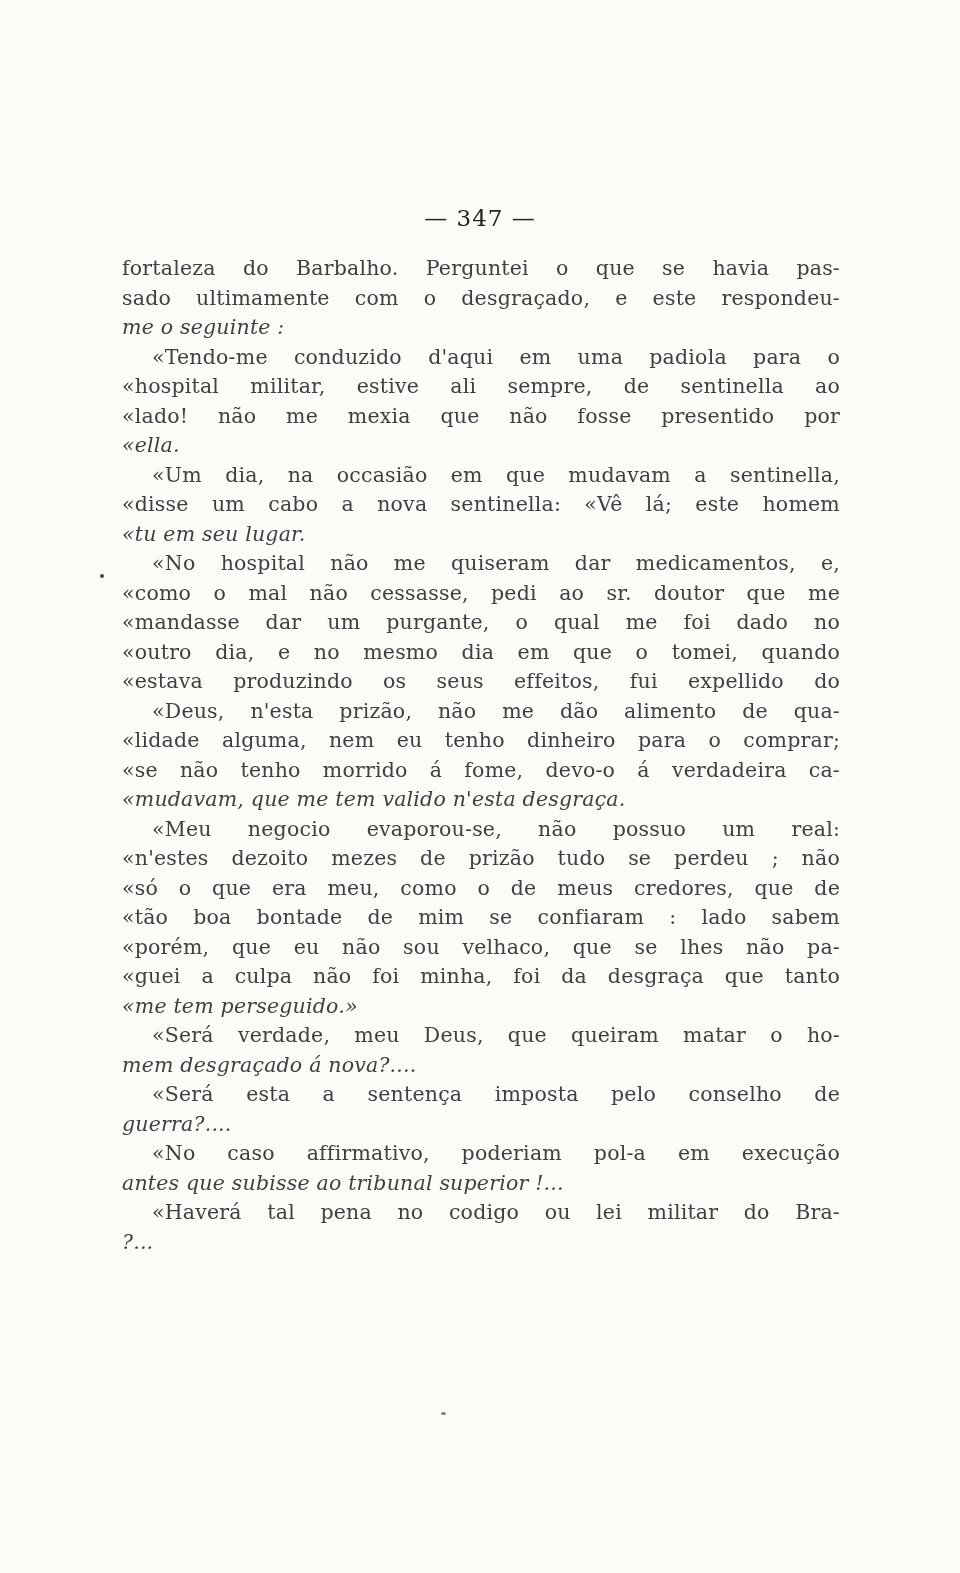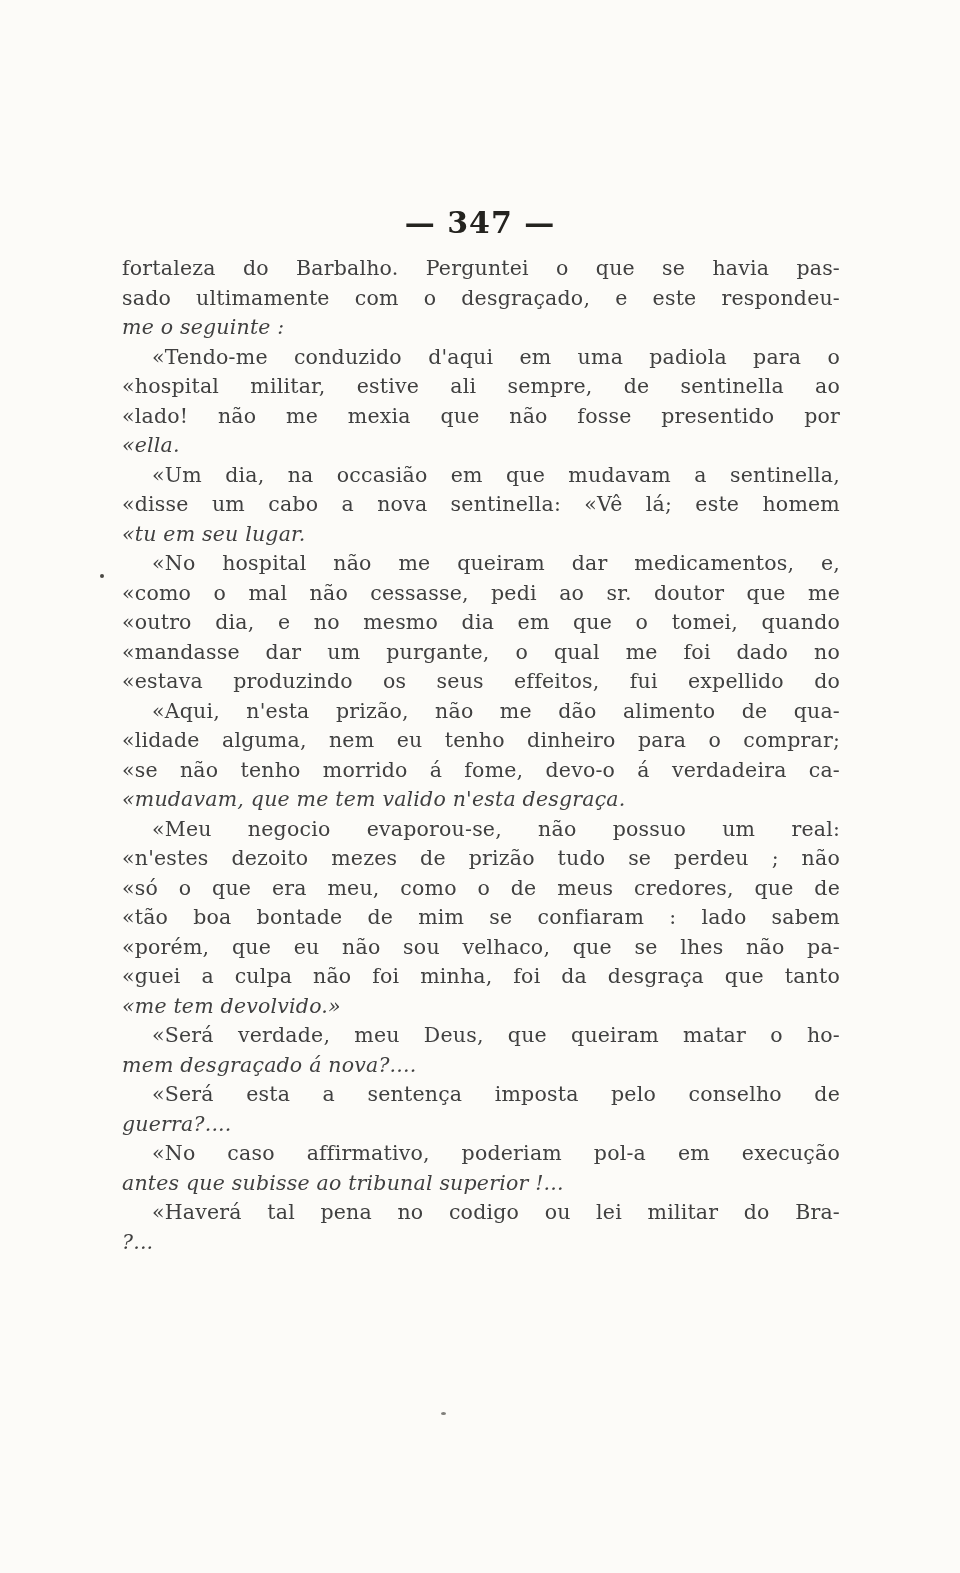--- a/index.html
+++ b/index.html
@@ -16,22 +16,22 @@
     background: #fcfbf8;
     color: #1e1d1b;
     overflow: hidden;
   }
   .page-number {
     position: absolute;
     top: 205px;
     left: 0;
     width: 100%;
     text-align: center;
-    font-size: 30px;
-    font-weight: bold;
+    font-size: 23px;
+    font-weight: normal;
     letter-spacing: 1px;
     color: #24231f;
   }
   .page-body {
     position: absolute;
     top: 254px;
     left: 122px;
     width: 718px;
     font-size: 20.5px;
     line-height: 29.5px;
@@ -89,40 +89,40 @@
         <div class="line">«hospital militar, estive ali sempre, de sentinella ao</div>
         <div class="line">«lado! não me mexia que não fosse presentido por</div>
         <div class="line last">«ella.</div>
       </div>
       <div class="paragraph">
         <div class="line indent">«Um dia, na occasião em que mudavam a sentinella,</div>
         <div class="line">«disse um cabo a nova sentinella: «Vê lá; este homem</div>
         <div class="line last">«tu em seu lugar.</div>
       </div>
       <div class="paragraph">
-        <div class="line indent">«No hospital não me queiram dar medicamentos, e,</div>
+        <div class="line indent">«No hospital não me quiseram dar medicamentos, e,</div>
         <div class="line">«como o mal não cessasse, pedi ao sr. doutor que me</div>
+        <div class="line">«mandasse dar um purgante, o qual me foi dado no</div>
         <div class="line">«outro dia, e no mesmo dia em que o tomei, quando</div>
-        <div class="line">«mandasse dar um purgante, o qual me foi dado no</div>
         <div class="line">«estava produzindo os seus effeitos, fui expellido do</div>
       </div>
       <div class="paragraph">
-        <div class="line indent">«Aqui, n'esta prizão, não me dão alimento de qua-</div>
+        <div class="line indent">«Deus, n'esta prizão, não me dão alimento de qua-</div>
         <div class="line">«lidade alguma, nem eu tenho dinheiro para o comprar;</div>
         <div class="line">«se não tenho morrido á fome, devo-o á verdadeira ca-</div>
         <div class="line last">«mudavam, que me tem valido n'esta desgraça.</div>
       </div>
       <div class="paragraph">
         <div class="line indent">«Meu negocio evaporou-se, não possuo um real:</div>
         <div class="line">«n'estes dezoito mezes de prizão tudo se perdeu ; não</div>
         <div class="line">«só o que era meu, como o de meus credores, que de</div>
         <div class="line">«tão boa bontade de mim se confiaram : lado sabem</div>
         <div class="line">«porém, que eu não sou velhaco, que se lhes não pa-</div>
         <div class="line">«guei a culpa não foi minha, foi da desgraça que tanto</div>
-        <div class="line last">«me tem devolvido.»</div>
+        <div class="line last">«me tem perseguido.»</div>
       </div>
       <div class="paragraph">
         <div class="line indent">«Será verdade, meu Deus, que queiram matar o ho-</div>
         <div class="line last">mem desgraçado á nova?....</div>
       </div>
       <div class="paragraph">
         <div class="line indent">«Será esta a sentença imposta pelo conselho de</div>
         <div class="line last">guerra?....</div>
       </div>
       <div class="paragraph">

